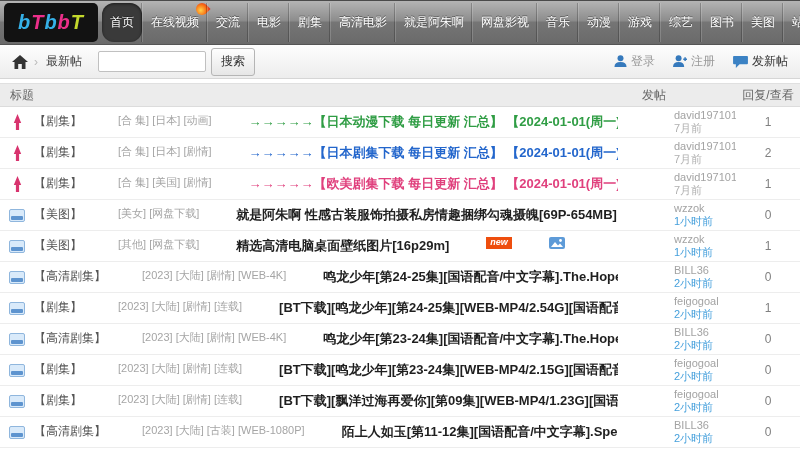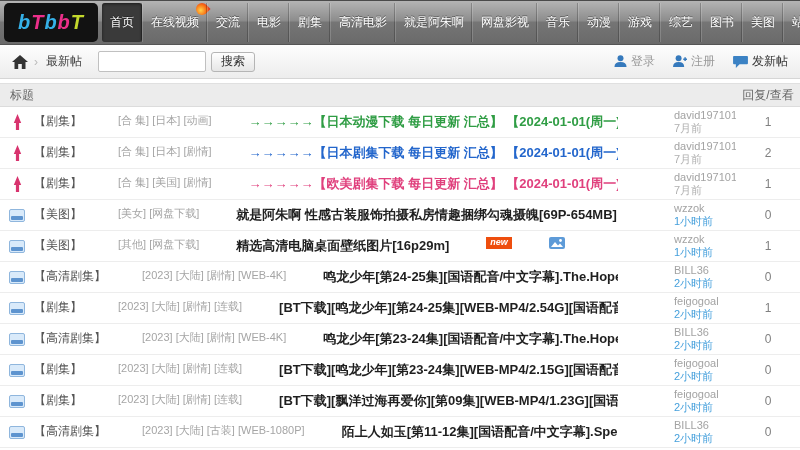--- a/index.html
+++ b/index.html
@@ -12,34 +12,34 @@
   .logo-panel { background:#121212; border-radius:5px; height:39px; width:94px; display:flex;
     align-items:center; justify-content:center; margin-right:4px; flex:none; }
   .logo-text { font-weight:bold; font-style:italic; font-size:20px; letter-spacing:1px; }
   .logo-text .c0 { color:#35b1e8; } .logo-text .c1 { color:#ec2f8a; }
   .logo-text .c2 { color:#35b1e8; } .logo-text .c3 { color:#ec2f8a; }
   .logo-text .c4 { color:#c3d82c; }
   .nav-items { display:flex; flex:1; height:39px; align-items:stretch; }
   .nav-item { position:relative; display:flex; align-items:center; padding:0 8px; color:#fff;
     font-size:12px; cursor:pointer; text-shadow:0 -1px 0 rgba(0,0,0,.45); white-space:nowrap; }
   .nav-item + .nav-item { border-left:1px solid rgba(255,255,255,.16); box-shadow:-1px 0 0 rgba(0,0,0,.22); }
-  .nav-item.active { background:#3a3a3a; border-radius:3px; box-shadow:inset 0 1px 3px rgba(0,0,0,.5); }
+  .nav-item.active { background:#3a3a3a; border-radius:12px; box-shadow:inset 0 1px 3px rgba(0,0,0,.5); }
   .fire-badge { position:absolute; top:0; right:-1px; width:12px; height:12px;
     background:radial-gradient(circle at 50% 65%, #ffd24a 0%, #f97316 55%, #dc2626 100%);
     border-radius:50% 0 50% 50%; transform:rotate(45deg); }
 
   
   .toolbar { height:34px; background:linear-gradient(180deg,#fdfdfd,#ededed); border-bottom:1px solid #d6d6d6;
     display:flex; align-items:center; padding:0 12px; }
   .home-icon { width:16px; height:14px; margin-right:6px; cursor:pointer; }
   .crumb-sep { color:#bbb; font-size:12px; margin-right:8px; }
   .crumb-label { color:#444; font-size:12px; margin-right:16px; }
   .search-input { width:108px; height:21px; border:1px solid #c0c0c0; border-radius:2px; font-size:12px;
     padding:0 4px; background:#fff; }
-  .search-btn { height:20px; margin-left:5px; padding:0 9px; font-size:12px; color:#333;
+  .search-btn { height:28px; margin-left:5px; padding:0 9px; font-size:12px; color:#333;
     background:linear-gradient(180deg,#fefefe,#e6e6e6); border:1px solid #b5b5b5; border-radius:3px; cursor:pointer; }
   .toolbar-right { margin-left:auto; display:flex; align-items:center; gap:18px; }
   .tb-link { display:flex; align-items:center; gap:4px; font-size:12px; cursor:pointer; }
   .tb-link .lbl-muted { color:#9a9a9a; }
   .tb-link .lbl-dark { color:#333; }
 
   
   .thead { margin-top:4px; height:24px; background:#ececec; border-top:1px solid #e0e0e0;
     border-bottom:1px solid #dcdcdc; display:flex; align-items:center; font-size:12px; color:#666;gap:32px; }
   .col-title-h { flex:1; padding-left:10px; }
@@ -157,20 +157,21 @@
       <svg width="15" height="13" viewBox="0 0 16 14">
         <path d="M1 1 h14 a1 1 0 0 1 1 1 v7 a1 1 0 0 1 -1 1 h-8 l-4 4 v-4 h-2 a1 1 0 0 1 -1 -1 v-7 a1 1 0 0 1 1 -1 Z" fill="#3b82c4"></path>
       </svg>
       <span class="lbl-dark">发新帖</span>
     </span>
   </div>
 </div>
 
 <div class="thead">
   <span class="col-title-h">标题</span>
+  <span class="col-author-h">发帖</span>
   <span class="col-replies-h">回复/查看</span>
 </div>
 
 <div id="thread-list">
     <div class="row icon-pin t-green">
     <span class="cell-icon">
       <svg class="pin-icon" width="13" height="16" viewBox="0 0 13 16">
         <path d="M6.5 0 L10.2 9 L8.1 9 L8.1 16 L4.9 16 L4.9 9 L2.8 9 Z" fill="#d8336e"></path>
       </svg>
 

